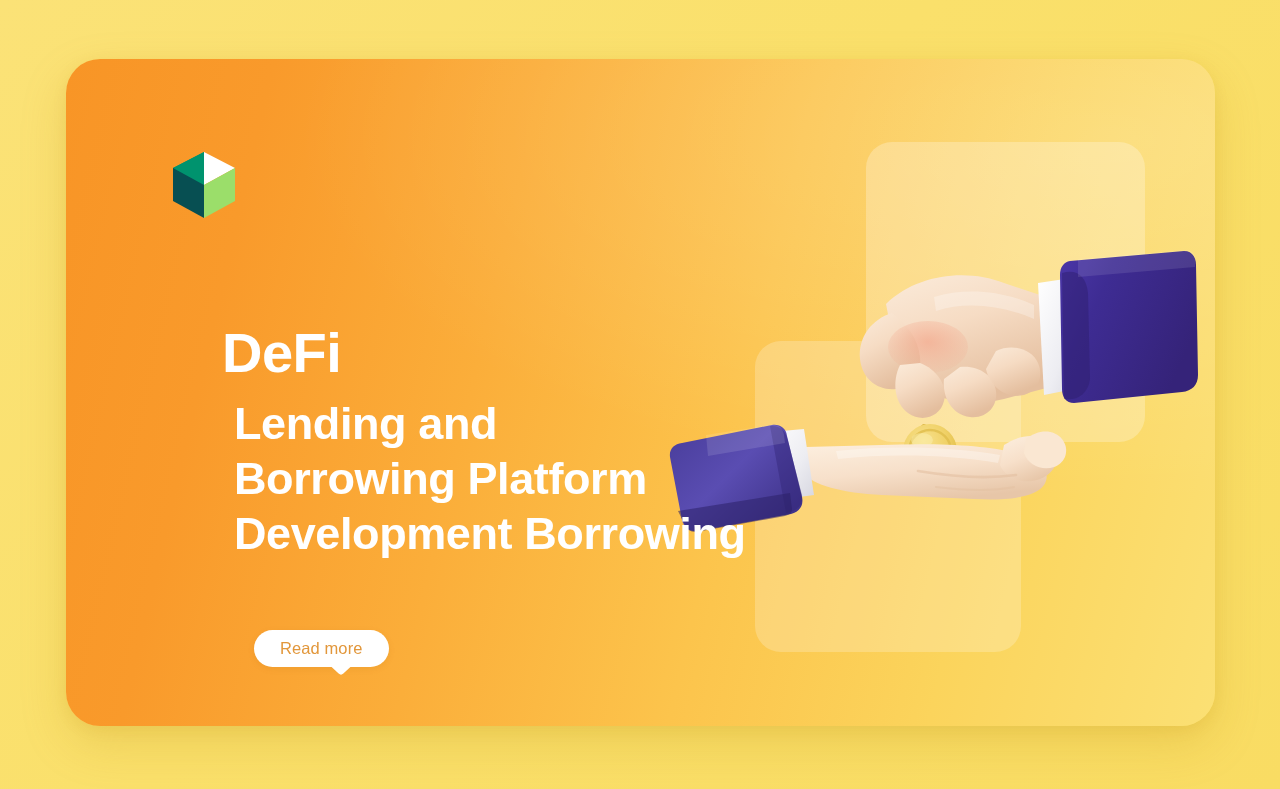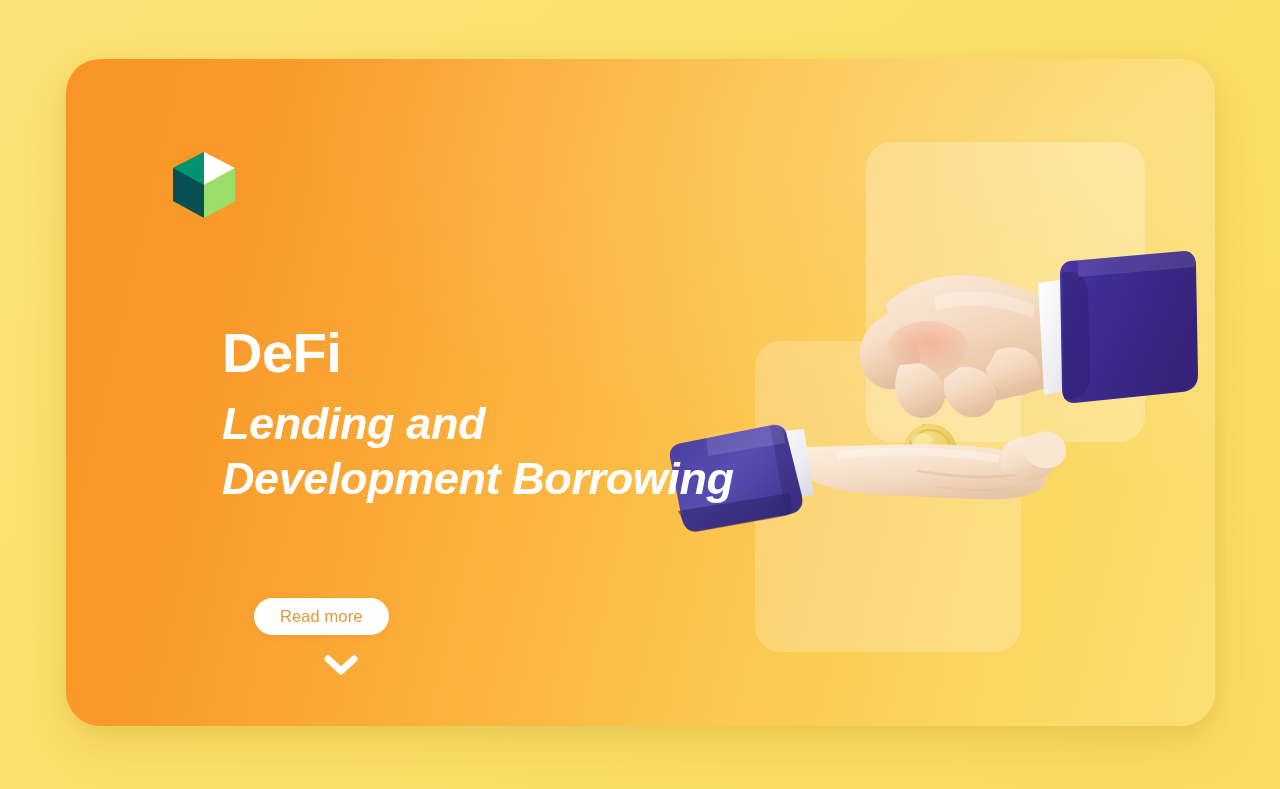--- a/index.html
+++ b/index.html
@@ -82,22 +82,21 @@
     color: #FFFFFF;
     letter-spacing: -0.5px;
     margin: 0 0 14px 0;
   }
   .headline {
     font-size: 45px;
     line-height: 55px;
     font-weight: 700;
     color: #FFFFFF;
     letter-spacing: -0.4px;
-    margin: 0;
-    font-style: italic;
+    margin: 12px;
   }
   .headline-line { display: block; white-space: nowrap; }
 
   
   .cta-wrap {
     position: absolute;
     left: 188px;
     top: 539px;
     z-index: 6;
   }
@@ -109,20 +108,21 @@
     border: none;
     border-radius: 20px;
     background: #FFFFFF;
     color: #E2973B;
     font-family: "Liberation Sans", sans-serif;
     font-size: 16.5px;
     font-weight: 400;
     letter-spacing: 0.1px;
     cursor: pointer;
     box-shadow: 0 2px 6px rgba(170,110,20,0.12);
+    margin-top: 32px;
   }
   .scroll-chevron {
     position: absolute;
     left: 70px;
     top: 56px;
     width: 34px;
     height: 24px;
     cursor: pointer;
   }
   .scroll-chevron svg { display: block; width: 100%; height: 100%; }
@@ -325,20 +325,21 @@
         <polygon points="4,16 35,33 35,66 4,49" fill="#074F52"></polygon>
 
         <polygon points="35,33 66,16 66,49 35,66" fill="#9BDE6A"></polygon>
       </svg>
     </div>
 
     <div class="copy">
       <h1 class="eyebrow-title">DeFi</h1>
       <h2 class="headline">
         <span class="headline-line">Lending and</span>
+        <span class="headline-line">Borrowing Platform</span>
         <span class="headline-line">Development Borrowing</span>
       </h2>
     </div>
 
     <div class="cta-wrap">
       <button class="read-more-btn">Read more</button>
       <div class="scroll-chevron">
         <svg viewBox="0 0 34 24" xmlns="http://www.w3.org/2000/svg">
           <path d="M4 5 L17 17 L30 5" fill="none" stroke="#FFFFFF" stroke-width="7" stroke-linecap="round" stroke-linejoin="round"></path>
         </svg>

